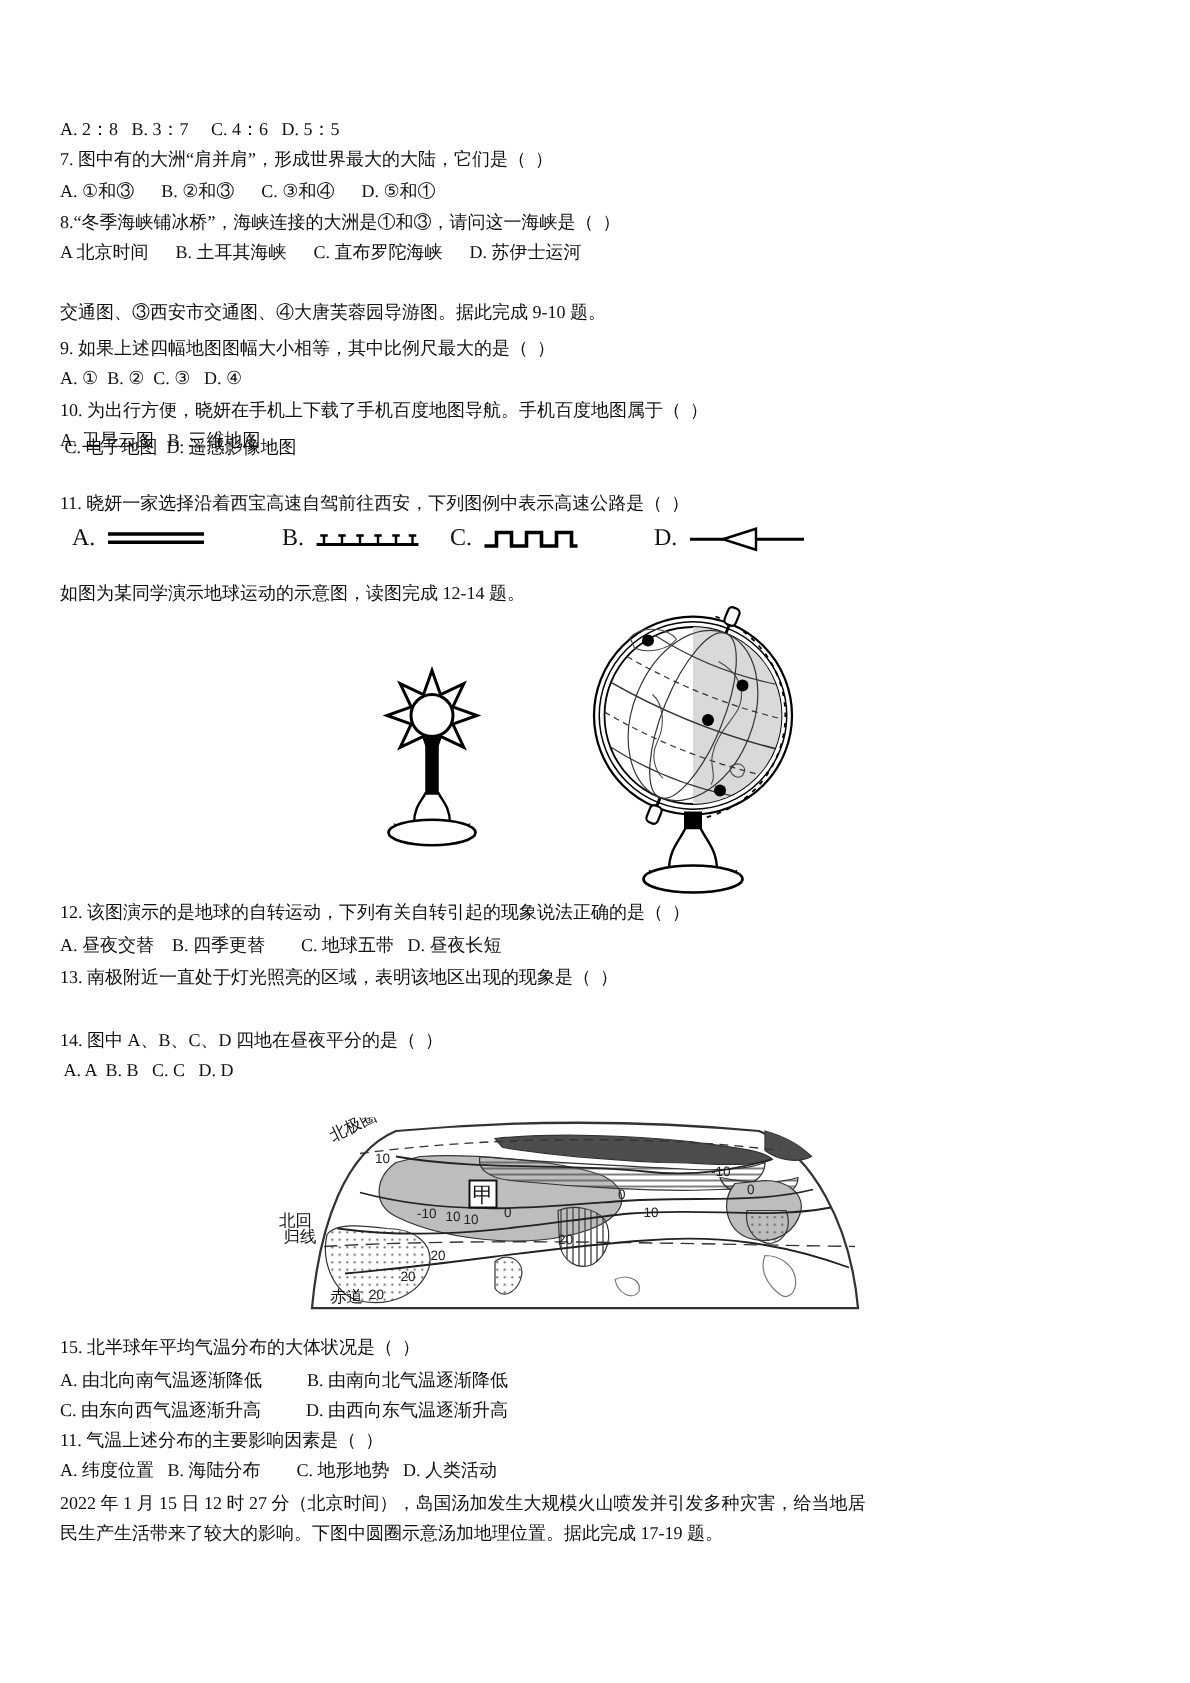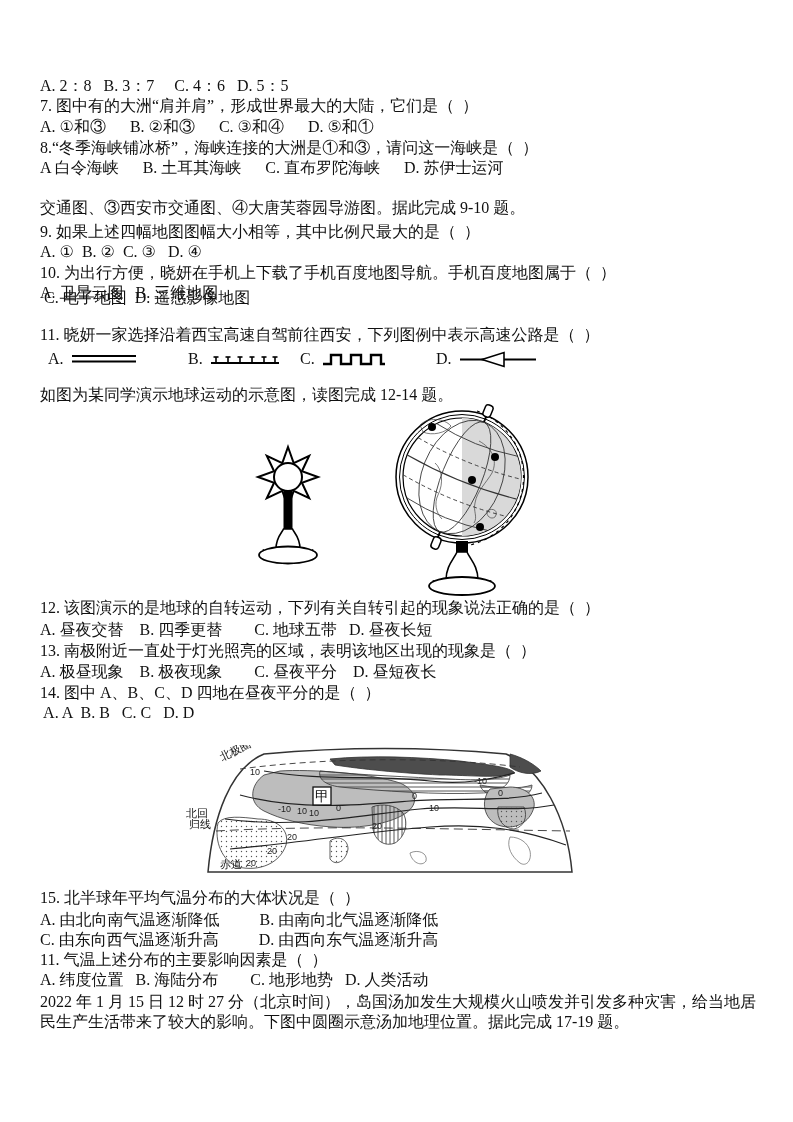--- a/index.html
+++ b/index.html
@@ -1,49 +1,48 @@
 <!DOCTYPE html>
 <html><head>
 <meta charset="utf-8">
 <style>
   html,body{margin:0;padding:0;background:#e8e8e8;}
   .page{
     position:relative;width:793px;height:1122px;background:#ffffff;
     font-family:"Liberation Serif","DejaVu Serif",serif;color:#111;
     overflow:hidden;margin:0 auto;
   }
-  .ln{position:absolute;left:40px;white-space:pre;font-size:16px;line-height:20px;}
+  .ln{position:absolute;left:40px;white-space:pre;font-size:12px;line-height:20px;}
   .legend-row{position:absolute;top:350px;left:0;width:793px;height:30px;}
   .legend-item{position:absolute;top:0;display:flex;align-items:center;gap:6px;}
   .legend-label{font-size:16px;white-space:pre;}
   .fig{position:absolute;}
   svg text{font-family:"Liberation Sans","DejaVu Sans",sans-serif;}
 </style>
 </head>
 <body>
 
 <div class="page">
 
   <div class="ln" style="top:76px">A. 2：8   B. 3：7     C. 4：6   D. 5：5</div>
   <div class="ln" style="top:96px">7. 图中有的大洲“肩并肩”，形成世界最大的大陆，它们是（  ）</div>
   <div class="ln" style="top:117px">A. ①和③      B. ②和③      C. ③和④      D. ⑤和①</div>
   <div class="ln" style="top:138px">8.“冬季海峡铺冰桥”，海峡连接的大洲是①和③，请问这一海峡是（  ）</div>
-  <div class="ln" style="top:158px">A 白令海峡      B. 土耳其海峡      C. 直布罗陀海峡      D. 苏伊士运河</div>
+  <div class="ln" style="top:158px">A 北京时间      B. 土耳其海峡      C. 直布罗陀海峡      D. 苏伊士运河</div>
   <div class="ln" style="top:198px">交通图、③西安市交通图、④大唐芙蓉园导游图。据此完成 9-10 题。</div>
   <div class="ln" style="top:222px">9. 如果上述四幅地图图幅大小相等，其中比例尺最大的是（  ）</div>
   <div class="ln" style="top:242px">A. ①  B. ②  C. ③   D. ④</div>
   <div class="ln" style="top:263px">10. 为出行方便，晓妍在手机上下载了手机百度地图导航。手机百度地图属于（  ）</div>
   <div class="ln" style="top:283px">A. 卫星云图   B. 三维地图</div>
   <div class="ln" style="top:288px"> C. 电子地图  D. 遥感影像地图</div>
   <div class="ln" style="top:325px">11. 晓妍一家选择沿着西宝高速自驾前往西安，下列图例中表示高速公路是（  ）</div>
   <div class="ln" style="top:385px">如图为某同学演示地球运动的示意图，读图完成 12-14 题。</div>
   <div class="ln" style="top:598px">12. 该图演示的是地球的自转运动，下列有关自转引起的现象说法正确的是（  ）</div>
   <div class="ln" style="top:620px">A. 昼夜交替    B. 四季更替        C. 地球五带   D. 昼夜长短</div>
   <div class="ln" style="top:641px">13. 南极附近一直处于灯光照亮的区域，表明该地区出现的现象是（  ）</div>
-  <div class="ln" style="top:662px">A. 极昼现象    B. 极夜现象        C. 昼夜平分    D. 昼短夜长</div>
   <div class="ln" style="top:683px">14. 图中 A、B、C、D 四地在昼夜平分的是（  ）</div>
   <div class="ln" style="top:703px"> A. A  B. B   C. C   D. D</div>
   <div class="ln" style="top:888px">15. 北半球年平均气温分布的大体状况是（  ）</div>
   <div class="ln" style="top:910px">A. 由北向南气温逐渐降低          B. 由南向北气温逐渐降低</div>
   <div class="ln" style="top:930px">C. 由东向西气温逐渐升高          D. 由西向东气温逐渐升高</div>
   <div class="ln" style="top:950px">11. 气温上述分布的主要影响因素是（  ）</div>
   <div class="ln" style="top:970px">A. 纬度位置   B. 海陆分布        C. 地形地势   D. 人类活动</div>
   <div class="ln" style="top:992px">2022 年 1 月 15 日 12 时 27 分（北京时间），岛国汤加发生大规模火山喷发并引发多种灾害，给当地居</div>
   <div class="ln" style="top:1012px">民生产生活带来了较大的影响。下图中圆圈示意汤加地理位置。据此完成 17-19 题。</div>
 

